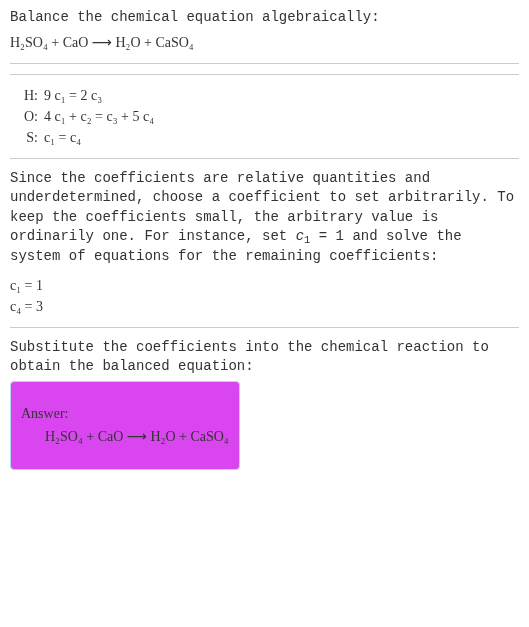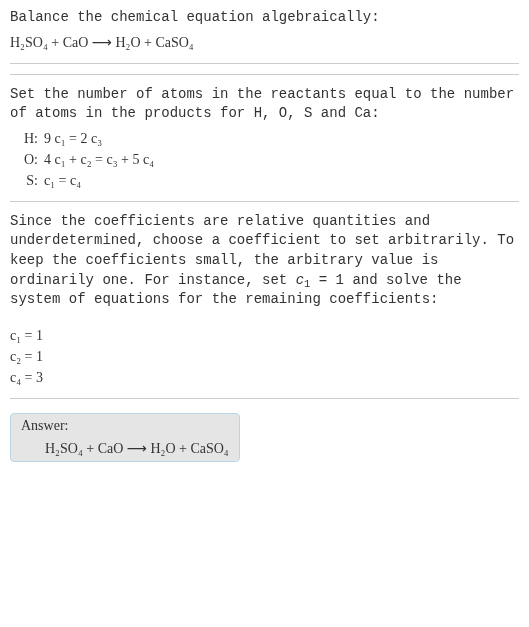--- a/index.html
+++ b/index.html
@@ -34,28 +34,28 @@
     .atoms-table td {
       padding: 0 6px 0 0;
       vertical-align: baseline;
       line-height: 1.5;
     }
     .atoms-table td.label {
       text-align: right;
       width: 28px;
     }
     .coeffs {
-      margin-top: 15px;
+      margin-top: 8px;
       line-height: 1.5;
     }
     .answer-box {
-      background: #e5e5e5;
+      background: #d946ef;
       border: 1px solid #b8d8e8;
       border-radius: 4px;
-      padding: 4px 10px;
+      padding: 24px 10px;
       display: inline-block;
       margin-top: 4px;
     }
     .answer-label {
       margin-bottom: 6px;
     }
     .answer-eq {
       padding-left: 24px;
     }
     .sub {
@@ -76,21 +76,20 @@
 </div>
 
 <hr class="divider">
 
 <div class="section">
 </div>
 
 <hr class="divider">
 
 <div class="section">
-  <div class="section-text">Set the number of atoms in the reactants equal to the number of atoms in the products for H, O, S and Ca:</div>
   <table class="atoms-table">
     <tbody>
         <tr>
       <td class="label">H:</td>
       <td>9 c₁ = 2 c₃</td>
     </tr>
     <tr>
       <td class="label">O:</td>
       <td>4 c₁ + c₂ = c₃ + 5 c₄</td>
     </tr>
@@ -103,25 +102,25 @@
 </div>
 
 <hr class="divider">
 
 <div class="section">
   <div class="section-text">
     <span>Since the coefficients are relative quantities and underdetermined, choose a coefficient to set arbitrarily. To keep the coefficients small, the arbitrary value is ordinarily one. For instance, set </span><span class="italic">c</span><span class="sub">1</span><span> = 1</span><span> and solve the system of equations for the remaining coefficients:</span>
   </div>
   <div class="coeffs">
     <div>c₁ = 1</div>
-    <div>c₂ = 1</div>
     <div>c₄ = 3</div>
   </div>
 </div>
 
 <hr class="divider">
 
 <div class="section">
+  <div class="section-text">Substitute the coefficients into the chemical reaction to obtain the balanced equation:</div>
   <div class="answer-box">
     <div class="answer-label">Answer:</div>
     <div class="answer-eq">H₂SO₄ + CaO ⟶ H₂O + CaSO₄</div>
   </div>
 </div>
 
 </body></html>

